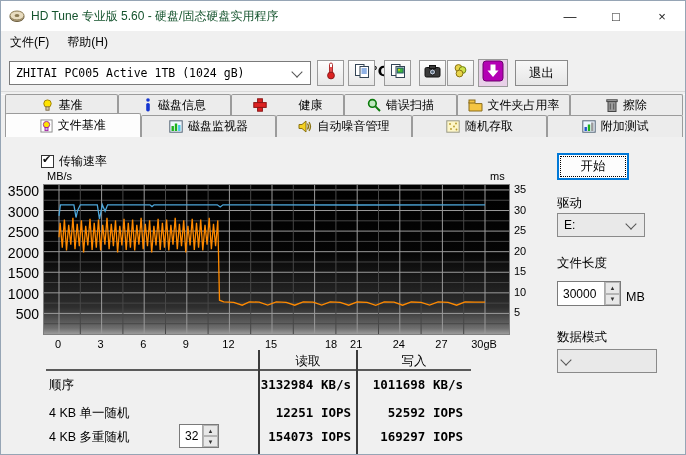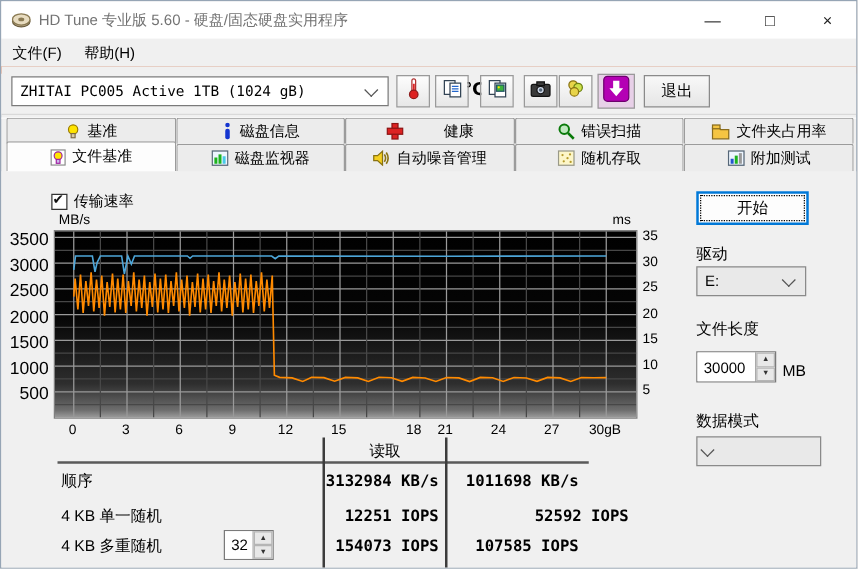--- a/index.html
+++ b/index.html
@@ -1,20 +1,20 @@
 <!DOCTYPE html>
 <html><head>
 <meta charset="utf-8">
 <style>
   html,body{margin:0;padding:0;background:#d7d7d7;font-family:"Liberation Sans","DejaVu Sans",sans-serif;}
   #window{position:relative;width:686px;height:455px;background:#f0f0f0;border:1px solid #96a5b5;box-sizing:border-box;overflow:hidden;}
   
   .titlebar{position:absolute;left:0;top:0;width:100%;height:30px;background:#ffffff;display:flex;align-items:center;}
   .titlebar .app-ico{margin:0 6px 0 8px;display:flex;}
-  .titlebar .title{font-size:12px;color:#737373;}
+  .titlebar .title{font-size:12px;color:#14532d;}
   .winbtns{position:absolute;right:0;top:0;height:30px;display:flex;}
   .winbtn{width:46px;height:30px;display:flex;align-items:center;justify-content:center;font-size:13px;color:#222;cursor:default;}
   
   .menubar{position:absolute;left:0;top:30px;width:100%;height:22px;background:#f0f0f0;display:flex;align-items:center;border-bottom:6px solid #c2410c;}
   .menuitem{padding:2px 9px;font-size:12px;color:#000;}
   
   .toolbar{position:absolute;left:0;top:52px;width:100%;height:38px;background:#f0f0f0;}
   .combo-main{position:absolute;left:8px;top:8px;width:302px;height:24px;background:#fff;border:1px solid #7a7a7a;display:flex;align-items:center;box-sizing:border-box;}
   .combo-main .txt{flex:1;padding-left:6px;font-family:"DejaVu Sans Mono","Liberation Mono",monospace;font-size:11.5px;color:#000;white-space:nowrap;overflow:hidden;}
   .chev{width:7px;height:7px;border-right:1.6px solid #555;border-bottom:1.6px solid #555;transform:rotate(45deg);margin:-3px 9px 0 4px;flex:none;}
@@ -47,21 +47,21 @@
   .res-vline{position:absolute;top:213px;width:2px;height:106px;background:#3c3c3c;}
   .res-col-h{position:absolute;top:216px;font-size:12.5px;color:#000;text-align:center;width:100px;}
   .res-row-label{position:absolute;left:48px;font-size:12.5px;color:#000;}
   .res-val{position:absolute;font-size:12.5px;font-weight:bold;font-family:"DejaVu Sans Mono","Liberation Mono",monospace;color:#000;text-align:right;width:130px;white-space:nowrap;}
   
   .spin{position:absolute;display:flex;background:#fff;border:1px solid #7a7a7a;box-sizing:border-box;}
   .spin .sval{flex:1;display:flex;align-items:center;padding-left:5px;font-size:12px;color:#000;background:#fff;}
   .spin .sbtns{width:15px;display:flex;flex-direction:column;border-left:1px solid #aaa;}
   .spin .sb{flex:1;background:#e8e8e8;border:1px solid #b5b5b5;display:flex;align-items:center;justify-content:center;font-size:6px;color:#333;line-height:1;}
   
-  .startbtn{position:absolute;left:556px;top:16px;width:90px;height:27px;background:#fdfdfd;border:2px solid #0078d7;box-sizing:border-box;font-size:12.5px;color:#000;display:flex;align-items:center;justify-content:center;outline:1px dotted #000;outline-offset:-4px;}
+  .startbtn{position:absolute;left:556px;top:16px;width:72px;height:27px;background:#fdfdfd;border:2px solid #0078d7;box-sizing:border-box;font-size:12.5px;color:#000;display:flex;align-items:center;justify-content:center;outline:1px dotted #000;outline-offset:-4px;}
   .rp-label{position:absolute;left:556px;font-size:12.5px;color:#000;}
   .rp-combo{position:absolute;left:556px;width:88px;height:24px;background:#e9e9e9;border:1px solid #8a8a8a;box-sizing:border-box;display:flex;align-items:center;}
   .rp-combo .txt{flex:1;padding-left:6px;font-size:12px;color:#000;}
   .rp-mb{position:absolute;left:625px;top:153px;font-size:12.5px;color:#000;}
 </style>
 </head>
 <body>
 
 <div id="window">
 
@@ -184,20 +184,31 @@
         <span>错误扫描</span>
       </div>
       <div class="tab" style="flex: 1 1 0px;">
         <span class="ticon">
           <svg width="15" height="13" viewBox="0 0 15 13">
             <path d="M1 3 L6 3 L7.5 4.6 L14 4.6 L14 12 L1 12 Z" fill="#f5c542" stroke="#8a6d1d"></path>
             <rect x="1" y="1" width="6" height="3" fill="#f5c542" stroke="#8a6d1d"></rect>
           </svg>
         </span>
         <span>文件夹占用率</span>
+      </div>
+      <div class="tab" style="flex: 1 1 0px;">
+        <span class="ticon">
+          <svg width="12" height="14" viewBox="0 0 12 14">
+            <rect x="2" y="3.5" width="8" height="10" fill="#9a9a9a" stroke="#444"></rect>
+            <rect x="0.8" y="1.8" width="10.4" height="1.8" fill="#b5b5b5" stroke="#444"></rect>
+            <line x1="4.3" y1="5.5" x2="4.3" y2="11.5" stroke="#555"></line>
+            <line x1="7.7" y1="5.5" x2="7.7" y2="11.5" stroke="#555"></line>
+          </svg>
+        </span>
+        <span>擦除</span>
       </div>
     </div>
   <div class="tabrow tabrow2" id="tabrow2">
       <div class="tab active" style="flex: 1 1 0px;">
         <span class="ticon">
           <svg width="13" height="14" viewBox="0 0 14 14">
             <rect x="1" y="0.5" width="12" height="13" fill="#fff" stroke="#888"></rect>
             <circle cx="7" cy="5.5" r="3.4" fill="#ffe400" stroke="#a020a0"></circle>
             <rect x="5.4" y="8.6" width="3.2" height="3.4" fill="#c9b9e8" stroke="#a020a0"></rect>
           </svg>
@@ -330,33 +341,34 @@
         <div class="xtick" style="left: 207.4px; top: 201px;">12</div>
         <div class="xtick" style="left: 250px; top: 201px;">15</div>
         <div class="xtick" style="left: 310px; top: 201px;">18</div>
         <div class="xtick" style="left: 335.2px; top: 201px;">21</div>
         <div class="xtick" style="left: 377.8px; top: 201px;">24</div>
         <div class="xtick" style="left: 420.4px; top: 201px;">27</div>
         <div class="xtick" style="left: 463px; top: 201px;">30gB</div>
       </div>
 
     <div class="res-col-h" style="left:257px;">读取</div>
+    <div class="res-col-h" style="left:363px;">写入</div>
     <div class="res-hline"></div>
     <div class="res-vline" style="left:257px;"></div>
     <div class="res-vline" style="left:355px;"></div>
     <div id="res-rows">
         <div class="res-row-label" style="top: 240px;">顺序</div>
         <div class="res-val" style="left: 220px; top: 240px;">3132984 KB/s</div>
         <div class="res-val" style="left: 332px; top: 240px;">1011698 KB/s</div>
         <div class="res-row-label" style="top: 268px;">4 KB 单一随机</div>
         <div class="res-val" style="left: 220px; top: 268px;">12251 IOPS</div>
-        <div class="res-val" style="left: 332px; top: 268px; padding-left: 40px;">52592 IOPS</div>
+        <div class="res-val" style="left: 332px; top: 268px;">52592 IOPS</div>
         <div class="res-row-label" style="top: 292px;">4 KB 多重随机</div>
         <div class="res-val" style="left: 220px; top: 292px;">154073 IOPS</div>
-        <div class="res-val" style="left: 332px; top: 292px;">107585 IOPS</div>
+        <div class="res-val" style="left: 332px; top: 292px;">169297 IOPS</div>
         <div class="spin" style="left: 178px; top: 287px; width: 40px; height: 24px;">
           <span class="sval">32</span>
           <span class="sbtns">
             <span class="sb">▲</span>
             <span class="sb">▼</span>
           </span>
         </div>
       </div>
 
     <div class="startbtn">开始</div>

